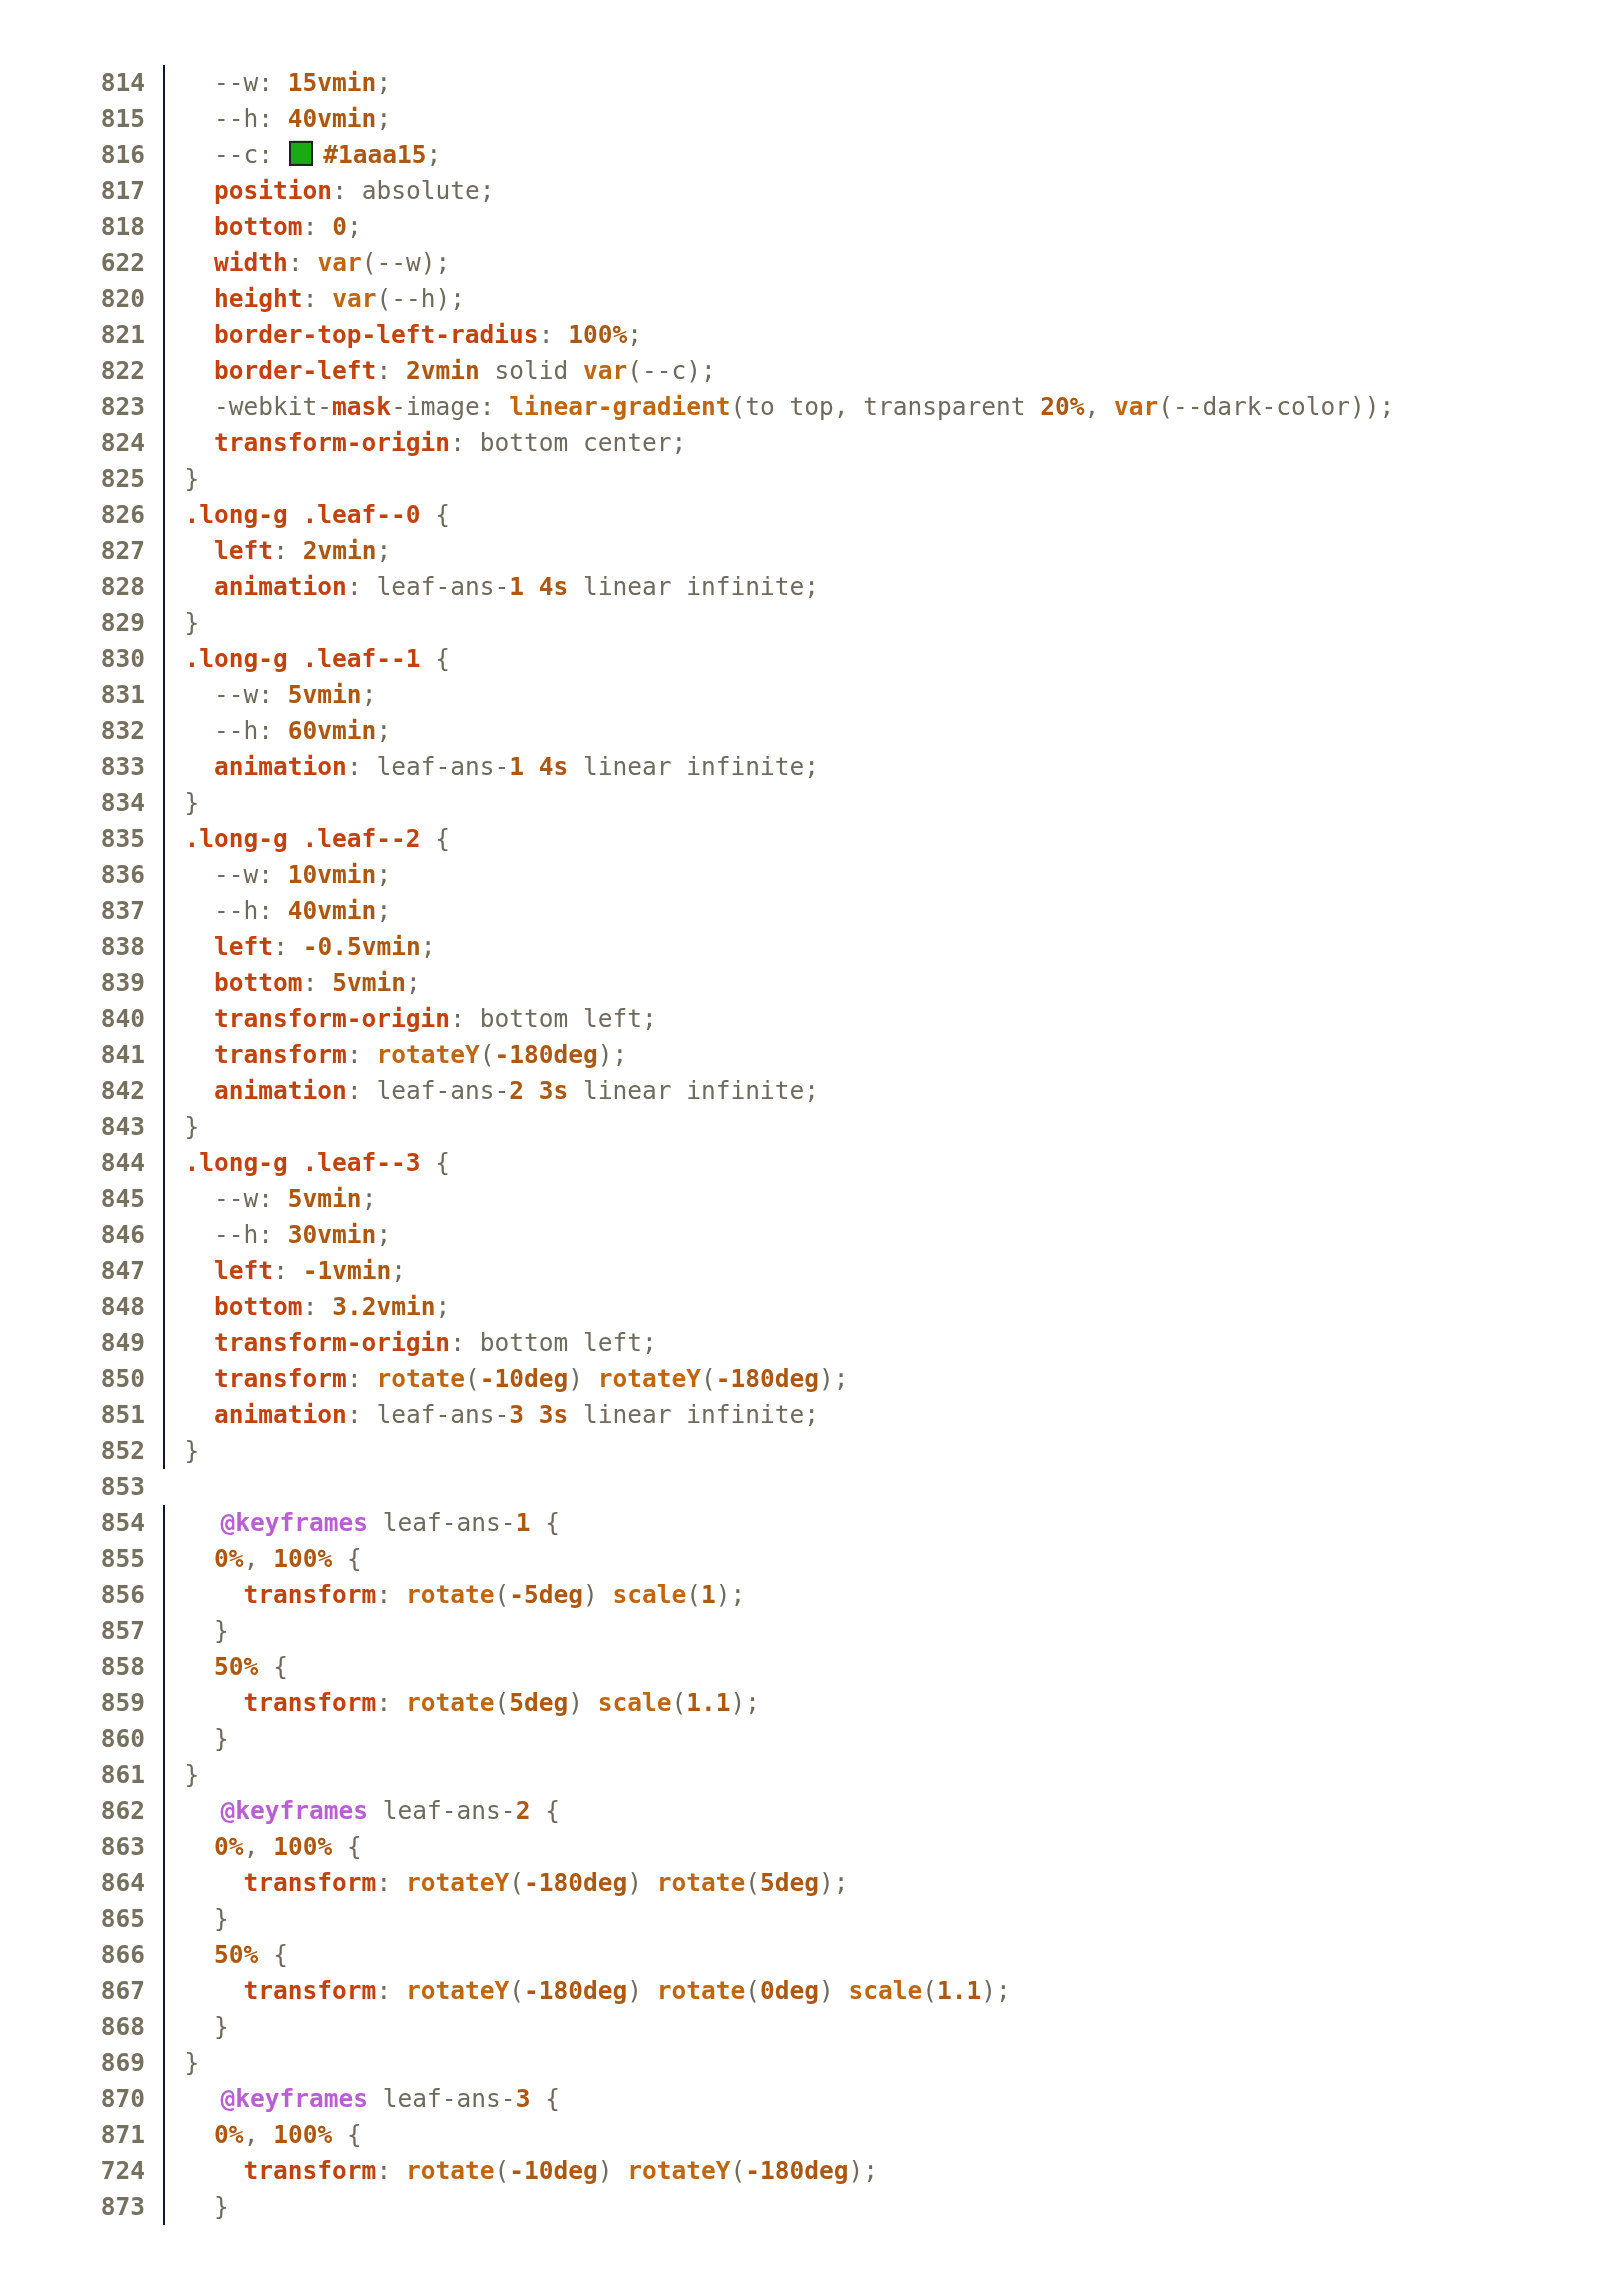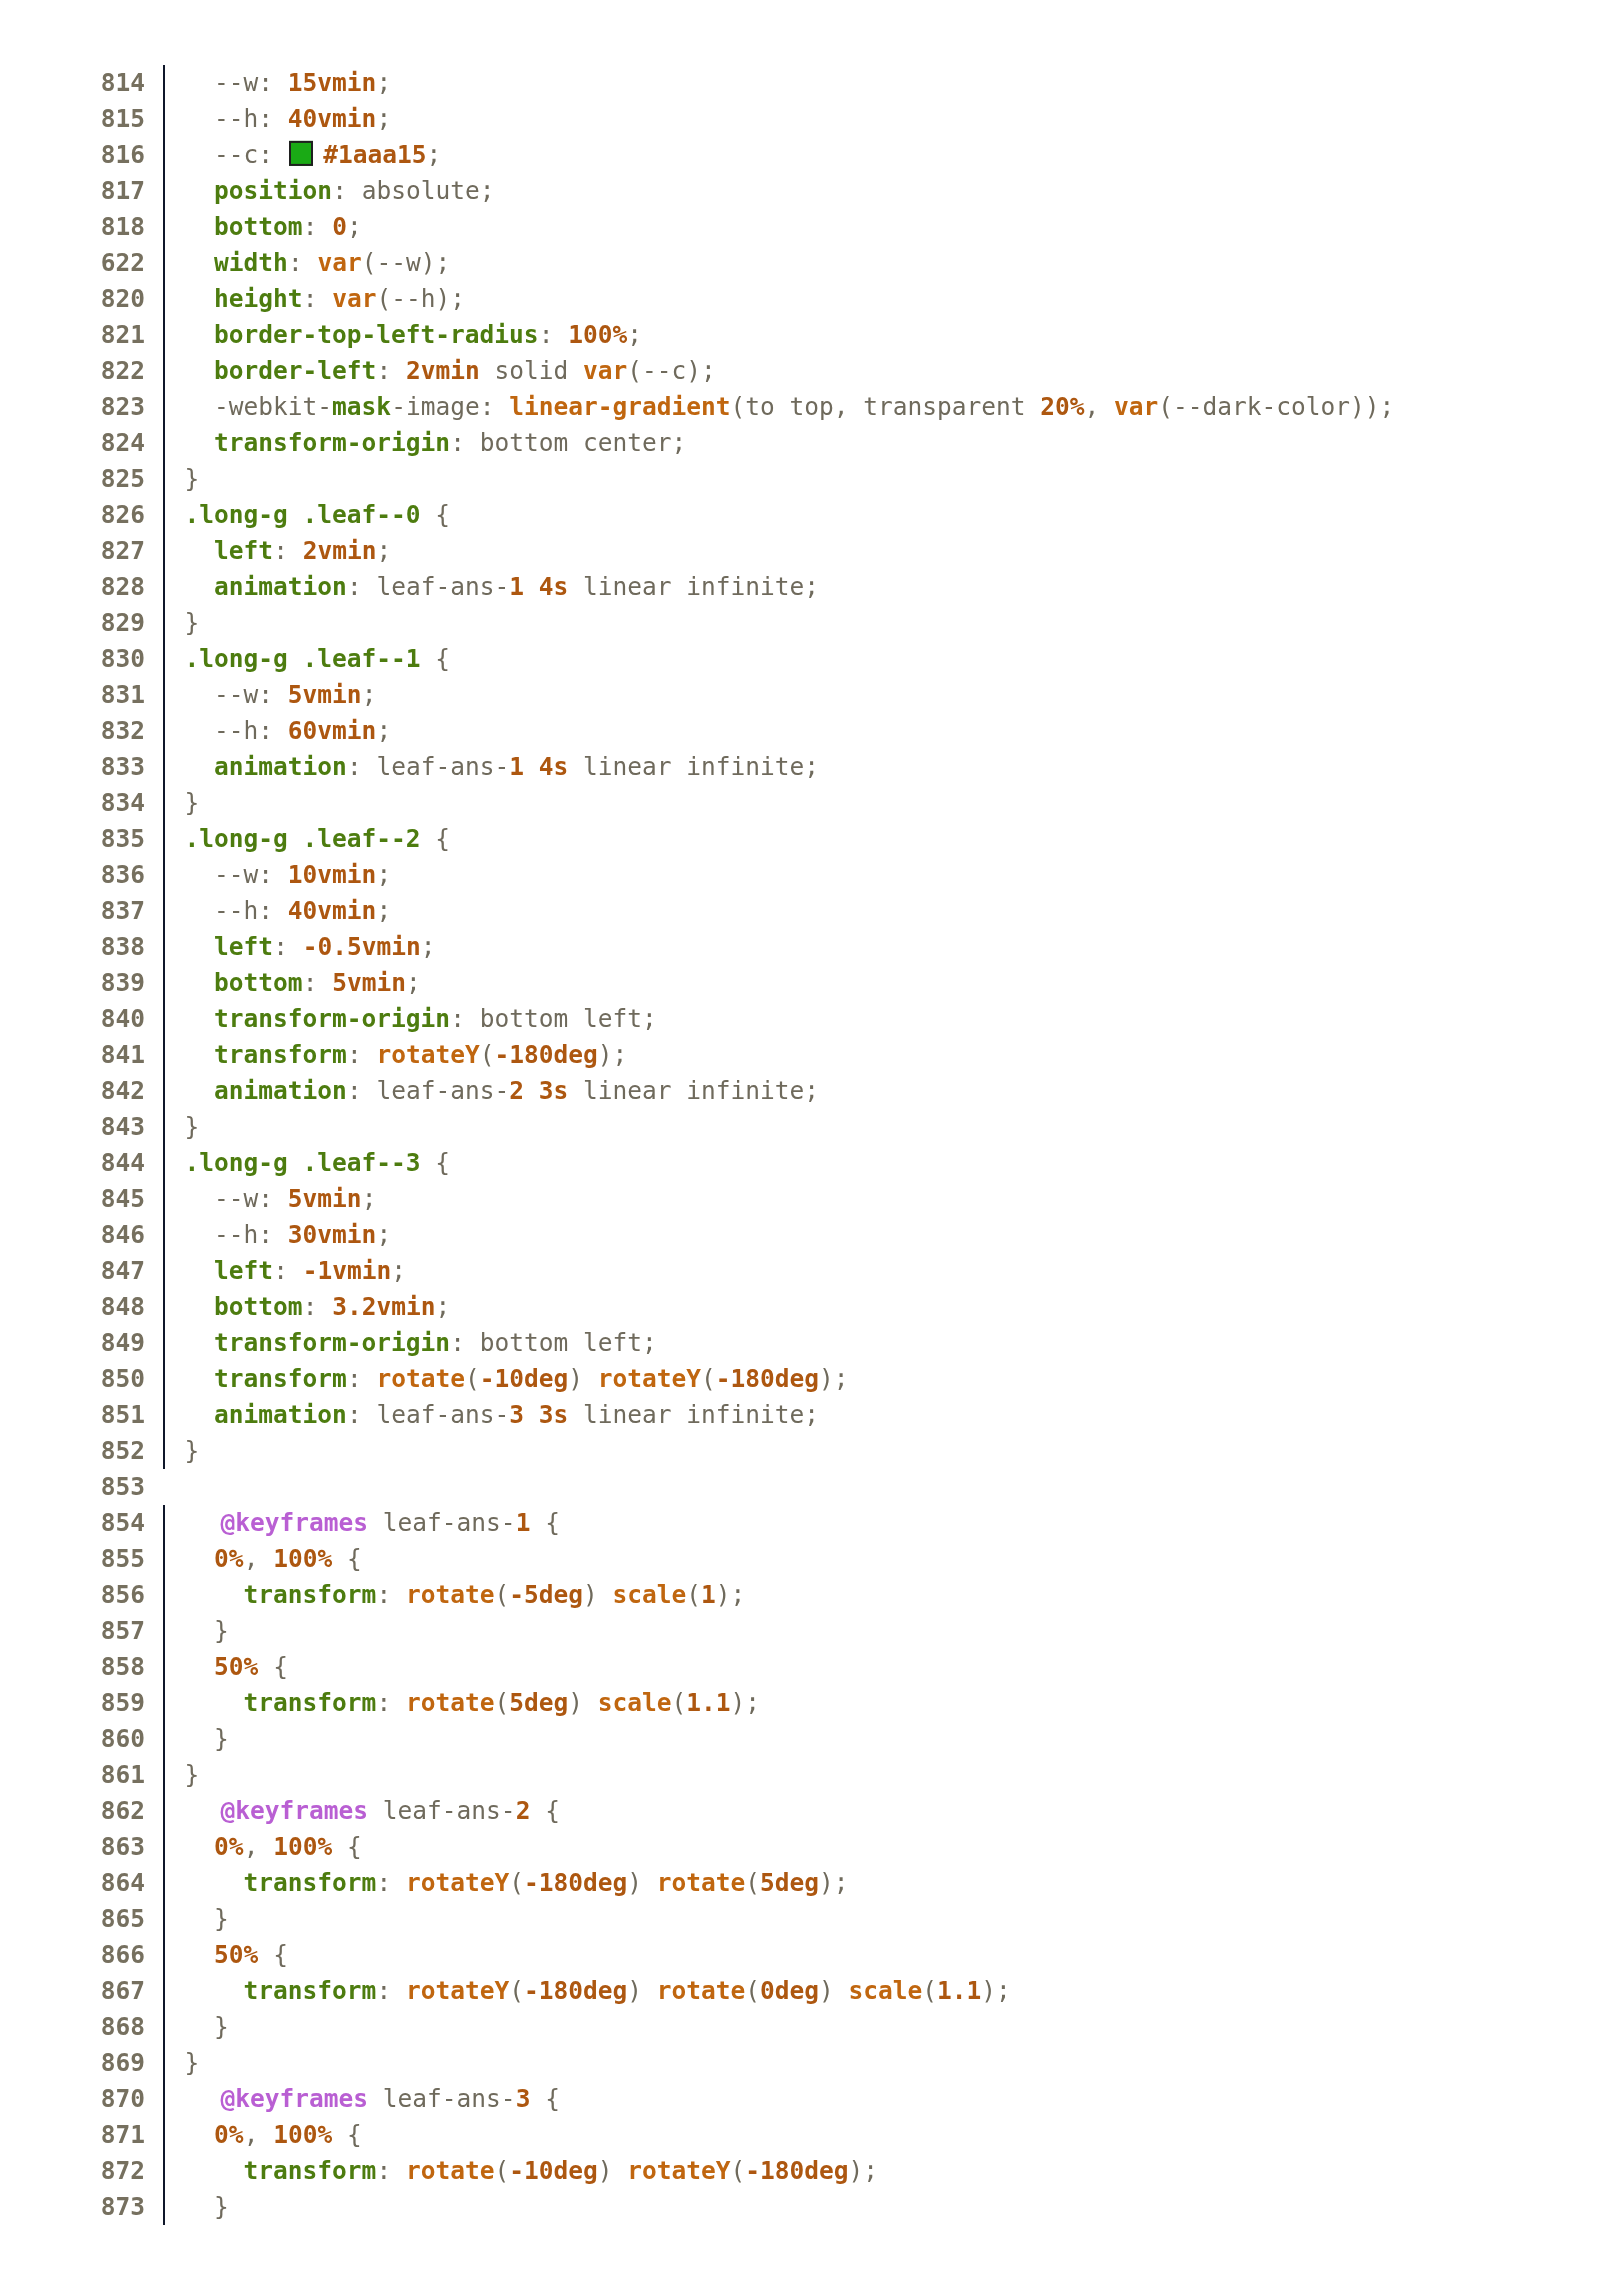--- a/index.html
+++ b/index.html
@@ -32,21 +32,21 @@
     font-weight: bold;
     user-select: none;
   }
   .lc {
     flex: 1;
     margin-left: 18px;
     border-left: 2px solid #0f172a;
     padding-left: 19.6px;
   }
   .p { color: #6f6a5c; font-weight: normal; }
-  .k { color: #4d7c0f; font-weight: bold; }   
+  .k { color: #c2410c; font-weight: bold; }   
   .n { color: #ad5710; font-weight: bold; }   
   .u { color: #c0660f; font-weight: bold; }   
   .a { color: #b95fd3; font-weight: bold; padding-left: 36px; }   
   .swatch {
     display: inline-block;
     width: 20.6px;
     height: 20.6px;
     border: 2.9px solid #1f1f1f;
     transform: translateY(2.9px);
     margin-left: 1px;
@@ -109,17 +109,17 @@
       <div class="line"><span class="ln">862</span><span class="lc"><span class="a">@keyframes</span><span class="p"> leaf-ans-</span><span class="n">2</span><span class="p"> {</span></span></div>
       <div class="line"><span class="ln">863</span><span class="lc"><span class="p">  </span><span class="n">0%</span><span class="p">, </span><span class="n">100%</span><span class="p"> {</span></span></div>
       <div class="line"><span class="ln">864</span><span class="lc"><span class="p">    </span><span class="k">transform</span><span class="p">: </span><span class="u">rotateY</span><span class="p">(</span><span class="n">-180deg</span><span class="p">) </span><span class="u">rotate</span><span class="p">(</span><span class="n">5deg</span><span class="p">);</span></span></div>
       <div class="line"><span class="ln">865</span><span class="lc"><span class="p">  }</span></span></div>
       <div class="line"><span class="ln">866</span><span class="lc"><span class="p">  </span><span class="n">50%</span><span class="p"> {</span></span></div>
       <div class="line"><span class="ln">867</span><span class="lc"><span class="p">    </span><span class="k">transform</span><span class="p">: </span><span class="u">rotateY</span><span class="p">(</span><span class="n">-180deg</span><span class="p">) </span><span class="u">rotate</span><span class="p">(</span><span class="n">0deg</span><span class="p">) </span><span class="u">scale</span><span class="p">(</span><span class="n">1.1</span><span class="p">);</span></span></div>
       <div class="line"><span class="ln">868</span><span class="lc"><span class="p">  }</span></span></div>
       <div class="line"><span class="ln">869</span><span class="lc"><span class="p">}</span></span></div>
       <div class="line"><span class="ln">870</span><span class="lc"><span class="a">@keyframes</span><span class="p"> leaf-ans-</span><span class="n">3</span><span class="p"> {</span></span></div>
       <div class="line"><span class="ln">871</span><span class="lc"><span class="p">  </span><span class="n">0%</span><span class="p">, </span><span class="n">100%</span><span class="p"> {</span></span></div>
-      <div class="line"><span class="ln">872</span><span class="lc"><span class="p">    </span><span class="k">transform</span><span class="p">: </span><span class="u">rotate</span><span class="p">(</span><span class="n">-10deg</span><span class="p">) </span><span class="u">rotateY</span><span class="p">(</span><span class="n">-180deg</span><span class="p">);</span></span></div>
+      <div class="line"><span class="ln">724</span><span class="lc"><span class="p">    </span><span class="k">transform</span><span class="p">: </span><span class="u">rotate</span><span class="p">(</span><span class="n">-10deg</span><span class="p">) </span><span class="u">rotateY</span><span class="p">(</span><span class="n">-180deg</span><span class="p">);</span></span></div>
       <div class="line"><span class="ln">873</span><span class="lc"><span class="p">  }</span></span></div>
     </div>
 </div>
 
 
 </body></html>

